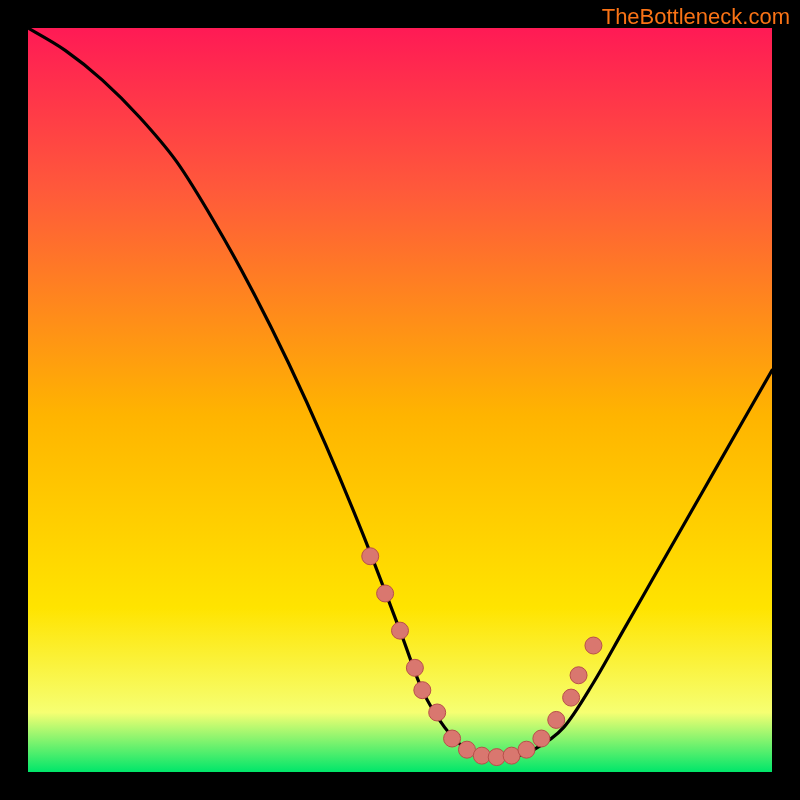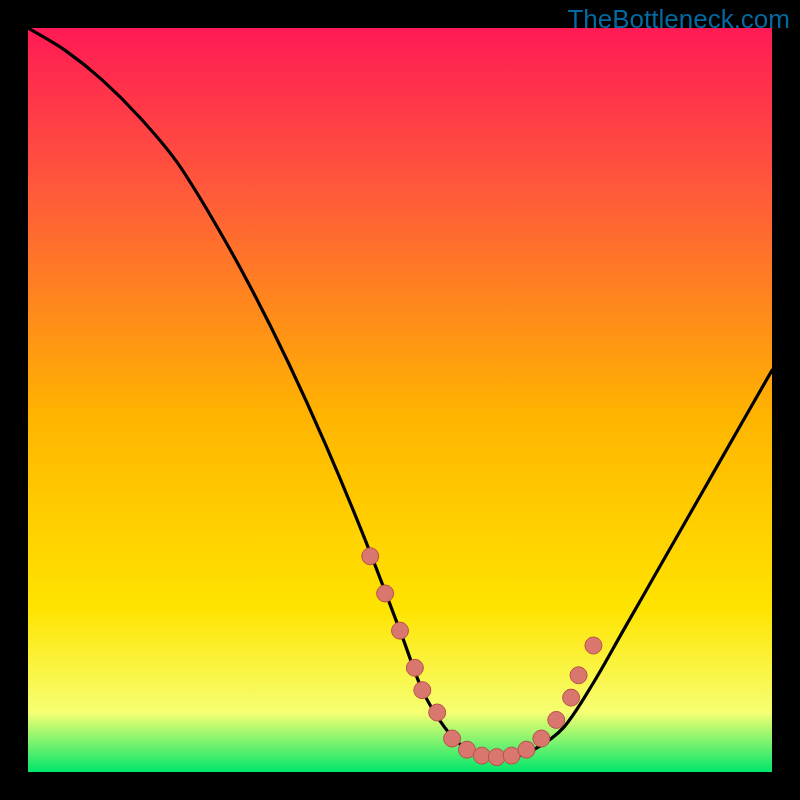--- a/index.html
+++ b/index.html
@@ -8,22 +8,22 @@
     height: 800px;
     background: #000;
     font-family: Arial, Helvetica, sans-serif;
     position: relative;
     overflow: hidden;
   }
   .watermark {
     position: absolute;
     top: 4px;
     right: 10px;
-    color: #0369a1;
-    font-size: 26px;
+    color: #f97316;
+    font-size: 22px;
     font-weight: 500;
     z-index: 10;
     font-family: Arial, sans-serif;
   }
   .plot-frame {
     position: absolute;
     left: 28px;
     top: 28px;
     width: 744px;
     height: 744px;

